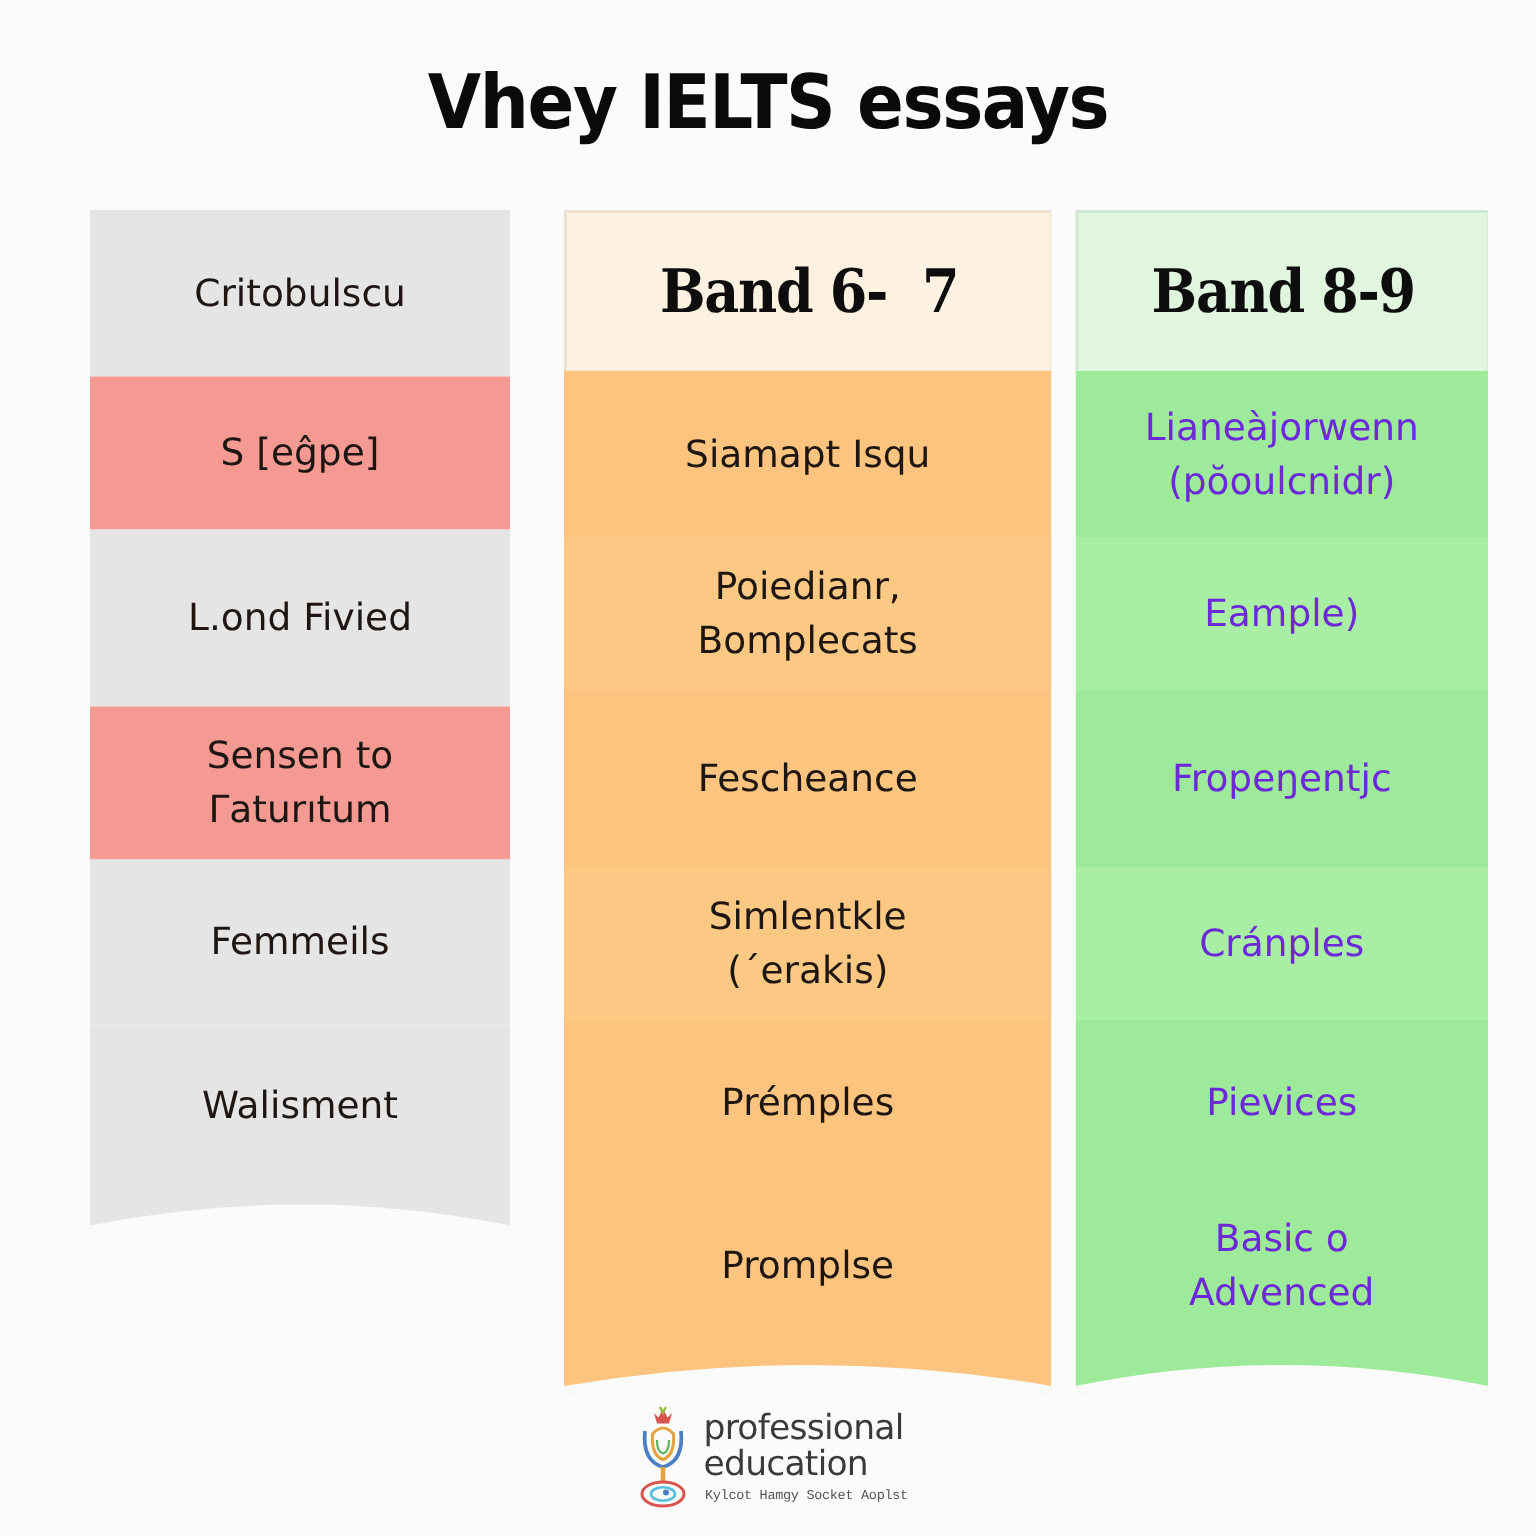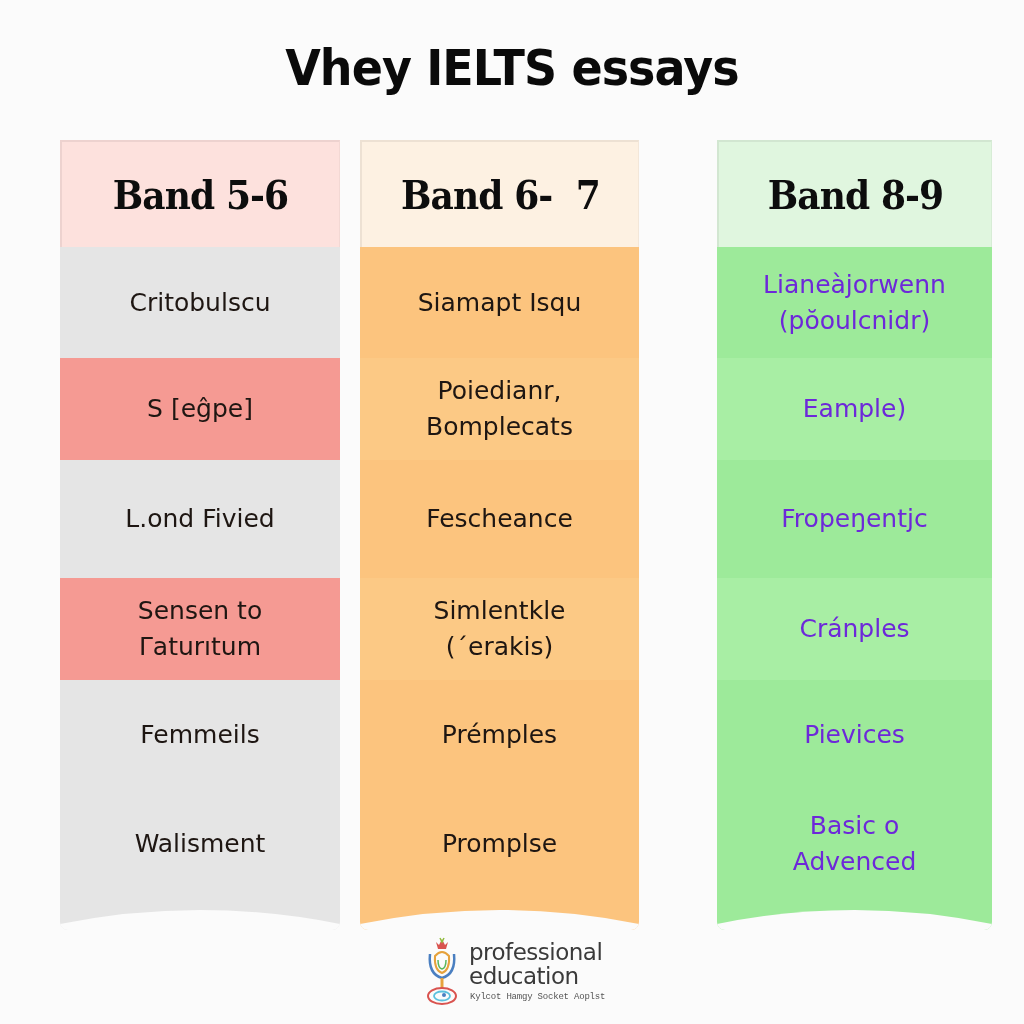--- a/index.html
+++ b/index.html
@@ -29,21 +29,21 @@
       line-height: 64px;
       transform: scaleX(0.92);
     }
     .column {
       position: absolute;
       top: 140px;
       height: 790px;
       overflow: visible;
     }
     .column.c1 { left: 60px;  width: 280px; }
-    .column.c2 { left: 360px; width: 279px; }
+    .column.c2 { left: 376px; width: 325px; }
     .column.c3 { left: 717px; width: 275px; }
 
     .col-header {
       height: 107px;
       display: flex;
       align-items: center;
       justify-content: center;
       box-sizing: border-box;
       border-top: 2px solid rgba(0,0,0,0.06);
       border-left: 2px solid rgba(0,0,0,0.06);
@@ -145,23 +145,20 @@
       white-space: nowrap;
       letter-spacing: -0.2px;
     }
   </style>
 </head>
 <body>
 
 <div class="page-title">Vhey IELTS essays</div>
 
 <div class="column c1">
-  <div class="col-header">
-    <span>Band 5-6</span>
-  </div>
   <div class="col-body rows">
     <div class="row r1 dark">Critobulscu</div>
     <div class="row r2 light">S [eĝpe]</div>
     <div class="row r3 dark">L.ond Fivied</div>
     <div class="row r4 light" style="white-space:pre-line;">Sensen to
 Γaturıtum</div>
     <div class="row r5 dark">Femmeils</div>
     <div class="row r6 dark" style="padding-top:36px;">Walisment</div>
     <svg class="concave" viewBox="0 0 280 30" preserveAspectRatio="none">
       <path d="M0,30 L0,22 Q140,-6 280,22 L280,30 Z" fill="#fbfbfb"></path>

